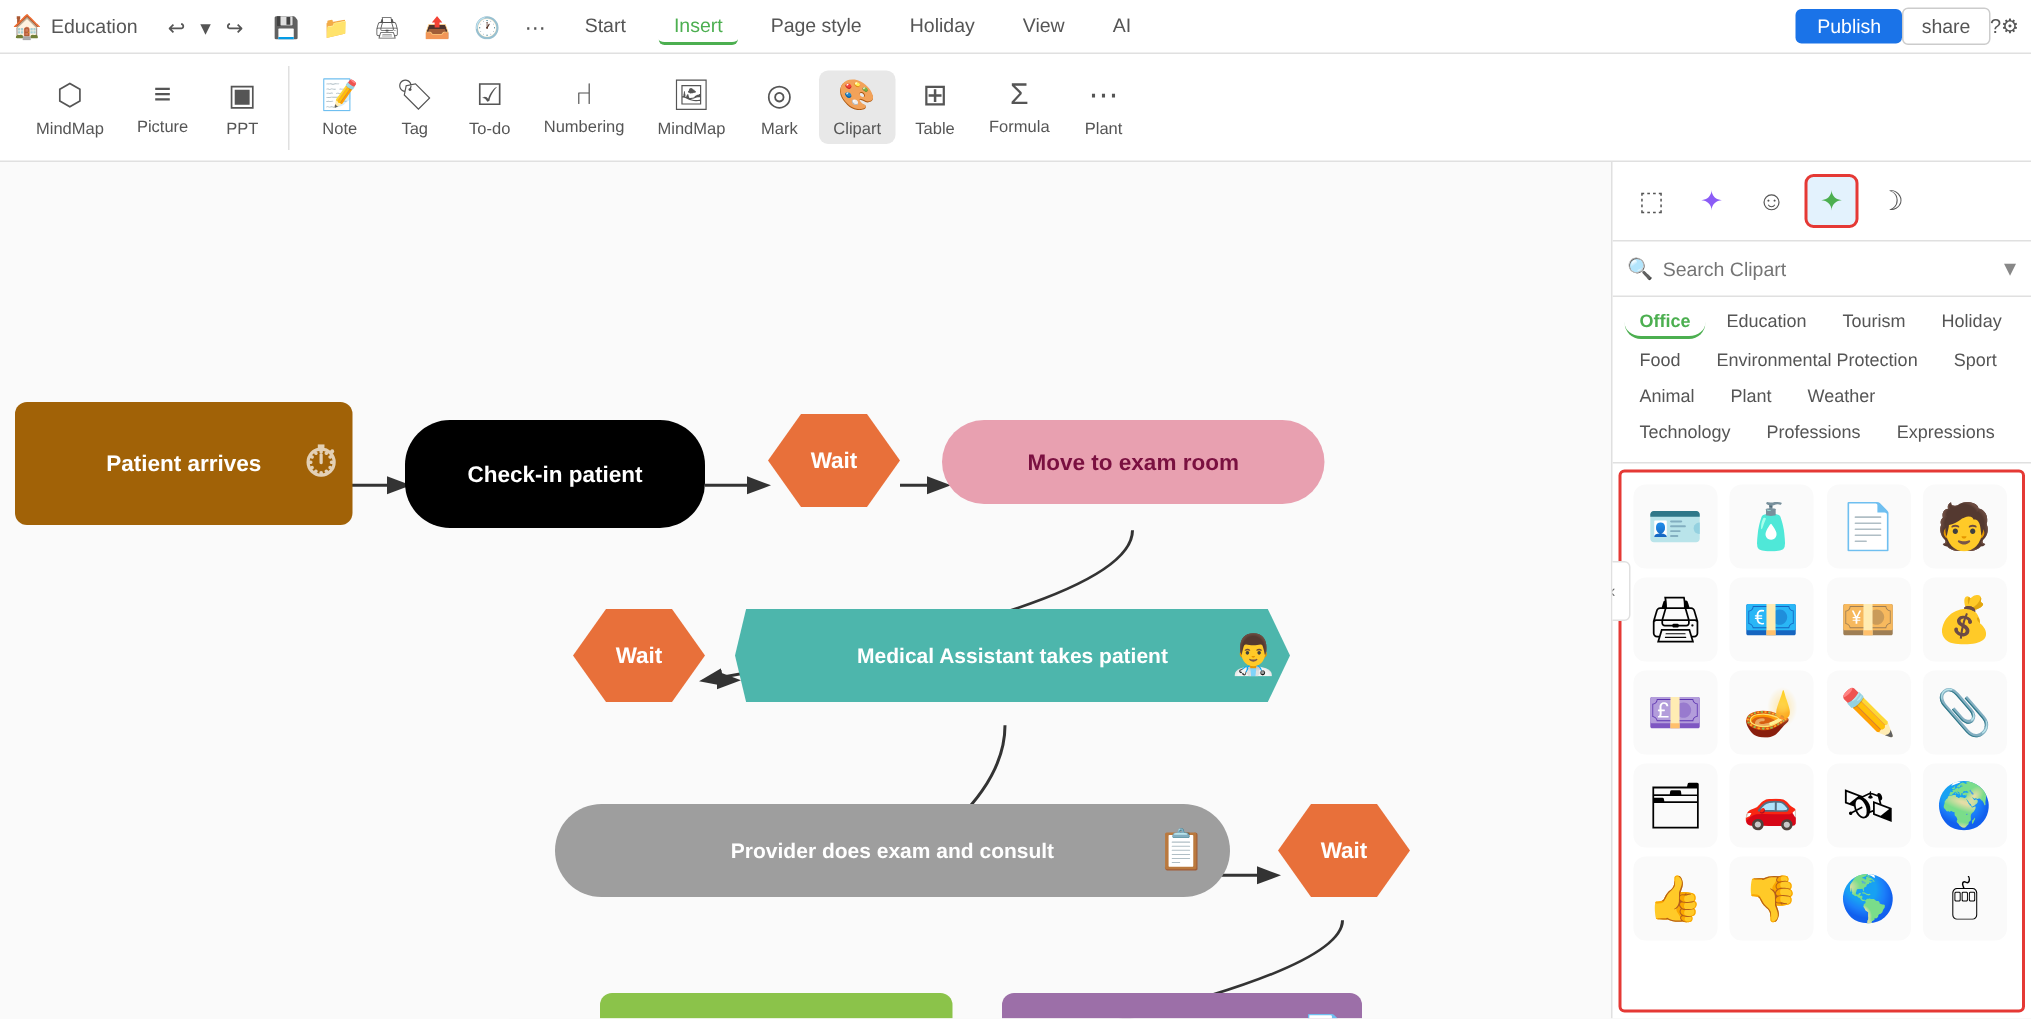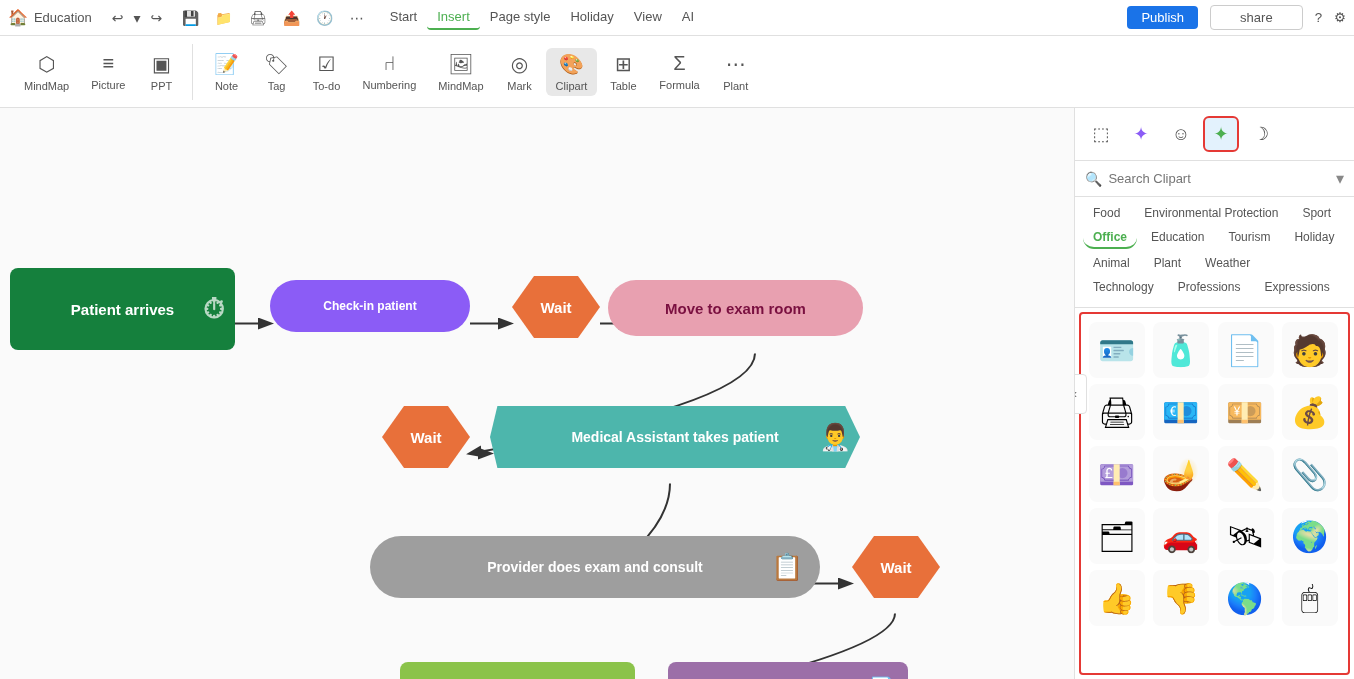--- a/index.html
+++ b/index.html
@@ -8,26 +8,26 @@
     
     .menu-bar {
       display: flex; align-items: center; height: 36px; background: #fff;
       border-bottom: 1px solid #e0e0e0; padding: 0 8px; gap: 16px;
       font-size: 13px; color: #333;
     }
     .menu-bar .logo-area { display: flex; align-items: center; gap: 6px; color: #555; font-size: 13px; }
     .menu-bar .logo-icon { font-size: 16px; }
     .menu-bar .undo-redo { display: flex; gap: 2px; }
     .menu-bar .undo-redo button { background: none; border: none; cursor: pointer; font-size: 14px; color: #555; padding: 2px 4px; }
-    .menu-bar .nav-items { display: flex; gap: 0; }
+    .menu-bar .nav-items { display: flex; gap: 12px; }
     .menu-bar .nav-item { padding: 4px 10px; cursor: pointer; color: #555; font-size: 13px; border-radius: 4px; }
     .menu-bar .nav-item.active { color: #4caf50; border-bottom: 2px solid #4caf50; }
-    .menu-bar .right-actions { margin-left: auto; display: flex; align-items: center; gap: 12px; }
+    .menu-bar .right-actions { margin-left: auto; display: flex; align-items: center; }
     .menu-bar .publish-btn { background: #1a73e8; color: #fff; border: none; padding: 4px 14px; border-radius: 4px; cursor: pointer; font-size: 13px; }
-    .menu-bar .share-btn { background: none; border: 1px solid #ccc; padding: 4px 29px; border-radius: 4px; cursor: pointer; font-size: 13px; color: #555; }
+    .menu-bar .share-btn { background: none; border: 1px solid #ccc; padding: 4px 12px; border-radius: 4px; cursor: pointer; font-size: 13px; color: #555; }
 
     
     .toolbar {
       display: flex; align-items: center; height: 72px; background: #fff;
       border-bottom: 1px solid #e0e0e0; padding: 0 8px; gap: 4px;
     }
     .tool-group { display: flex; flex-direction: row; align-items: center; gap: 2px; padding: 0 6px; border-right: 1px solid #e0e0e0; height: 56px; }
     .tool-group:last-child { border-right: none; }
     .tool-btn {
       display: flex; flex-direction: column; align-items: center; justify-content: center;
@@ -227,34 +227,34 @@
 
       <line x1="630" y1="582" x2="670" y2="582" stroke="#333" stroke-width="2" marker-end="url(#arrow)"></line>
 
       <defs>
         <marker id="arrow" markerWidth="8" markerHeight="8" refX="6" refY="3" orient="auto">
           <path d="M0,0 L0,6 L8,3 z" fill="#333"></path>
         </marker>
       </defs>
     </svg>
 
-    <div class="node node-rect" style="left:10px;top:160px;width:225px;height:82px;background:#15803d;color:#fff;border-radius:8px;padding:8px 12px;font-size:15px;font-weight:bold;">
+    <div class="node node-rect" style="left:10px;top:160px;width:225px;height:82px;background:#a16207;color:#fff;border-radius:8px;padding:8px 12px;font-size:15px;font-weight:bold;">
       <span>Patient arrives</span>
       <span style="position:absolute;right:10px;top:50%;transform:translateY(-50%);font-size:28px;opacity:0.7;">⏱</span>
     </div>
 
-    <div class="node" style="left:270px;top:172px;width:200px;height:52px;background:#8b5cf6;color:#fff;border-radius:30px;font-size:12px;font-weight:bold;">
+    <div class="node" style="left:270px;top:172px;width:200px;height:72px;background:#000000;color:#fff;border-radius:30px;font-size:15px;font-weight:bold;">
       <span>Check-in patient</span>
     </div>
 
     <div class="node" style="left:512px;top:168px;width:88px;height:62px;background:#e8703a;color:#fff;clip-path:polygon(25% 0%,75% 0%,100% 50%,75% 100%,25% 100%,0% 50%);font-size:15px;font-weight:bold;">
       <span>Wait</span>
     </div>
 
-    <div class="node" style="left:608px;top:172px;width:255px;height:56px;background:#e8a0b0;color:#7a1040;border-radius:30px;font-size:15px;font-weight:bold;">
+    <div class="node" style="left:628px;top:172px;width:255px;height:56px;background:#e8a0b0;color:#7a1040;border-radius:30px;font-size:15px;font-weight:bold;">
       <span>Move to exam room</span>
     </div>
 
     <div class="node" style="left:382px;top:298px;width:88px;height:62px;background:#e8703a;color:#fff;clip-path:polygon(25% 0%,75% 0%,100% 50%,75% 100%,25% 100%,0% 50%);font-size:15px;font-weight:bold;">
       <span>Wait</span>
     </div>
 
     <div class="node" style="left:490px;top:298px;width:370px;height:62px;background:#4db6ac;color:#fff;clip-path:polygon(0% 50%,2% 0%,96% 0%,100% 50%,96% 100%,2% 100%);font-size:14px;font-weight:bold;padding:0 40px;">
       <span>Medical Assistant takes patient</span>
       <span style="position:absolute;right:8px;top:50%;transform:translateY(-50%);font-size:26px;">👨‍⚕️</span>
@@ -300,30 +300,30 @@
       </div>
     </div>
 
     <div class="search-bar">
       <span class="search-icon">🔍</span>
       <input type="text" placeholder="Search Clipart" style="">
       <span style="color:#888;cursor:pointer;">▾</span>
     </div>
 
     <div class="category-tabs">
-      <div class="cat-row">
-        <span class="cat-tag">Food</span>
-        <span class="cat-tag">Environmental Protection</span>
-        <span class="cat-tag">Sport</span>
-      </div>
       <div class="cat-row">
         <span class="cat-tag active">Office</span>
         <span class="cat-tag">Education</span>
         <span class="cat-tag">Tourism</span>
         <span class="cat-tag">Holiday</span>
+      </div>
+      <div class="cat-row">
+        <span class="cat-tag">Food</span>
+        <span class="cat-tag">Environmental Protection</span>
+        <span class="cat-tag">Sport</span>
       </div>
       <div class="cat-row">
         <span class="cat-tag">Animal</span>
         <span class="cat-tag">Plant</span>
         <span class="cat-tag">Weather</span>
       </div>
       <div class="cat-row">
         <span class="cat-tag">Technology</span>
         <span class="cat-tag">Professions</span>
         <span class="cat-tag">Expressions</span>

